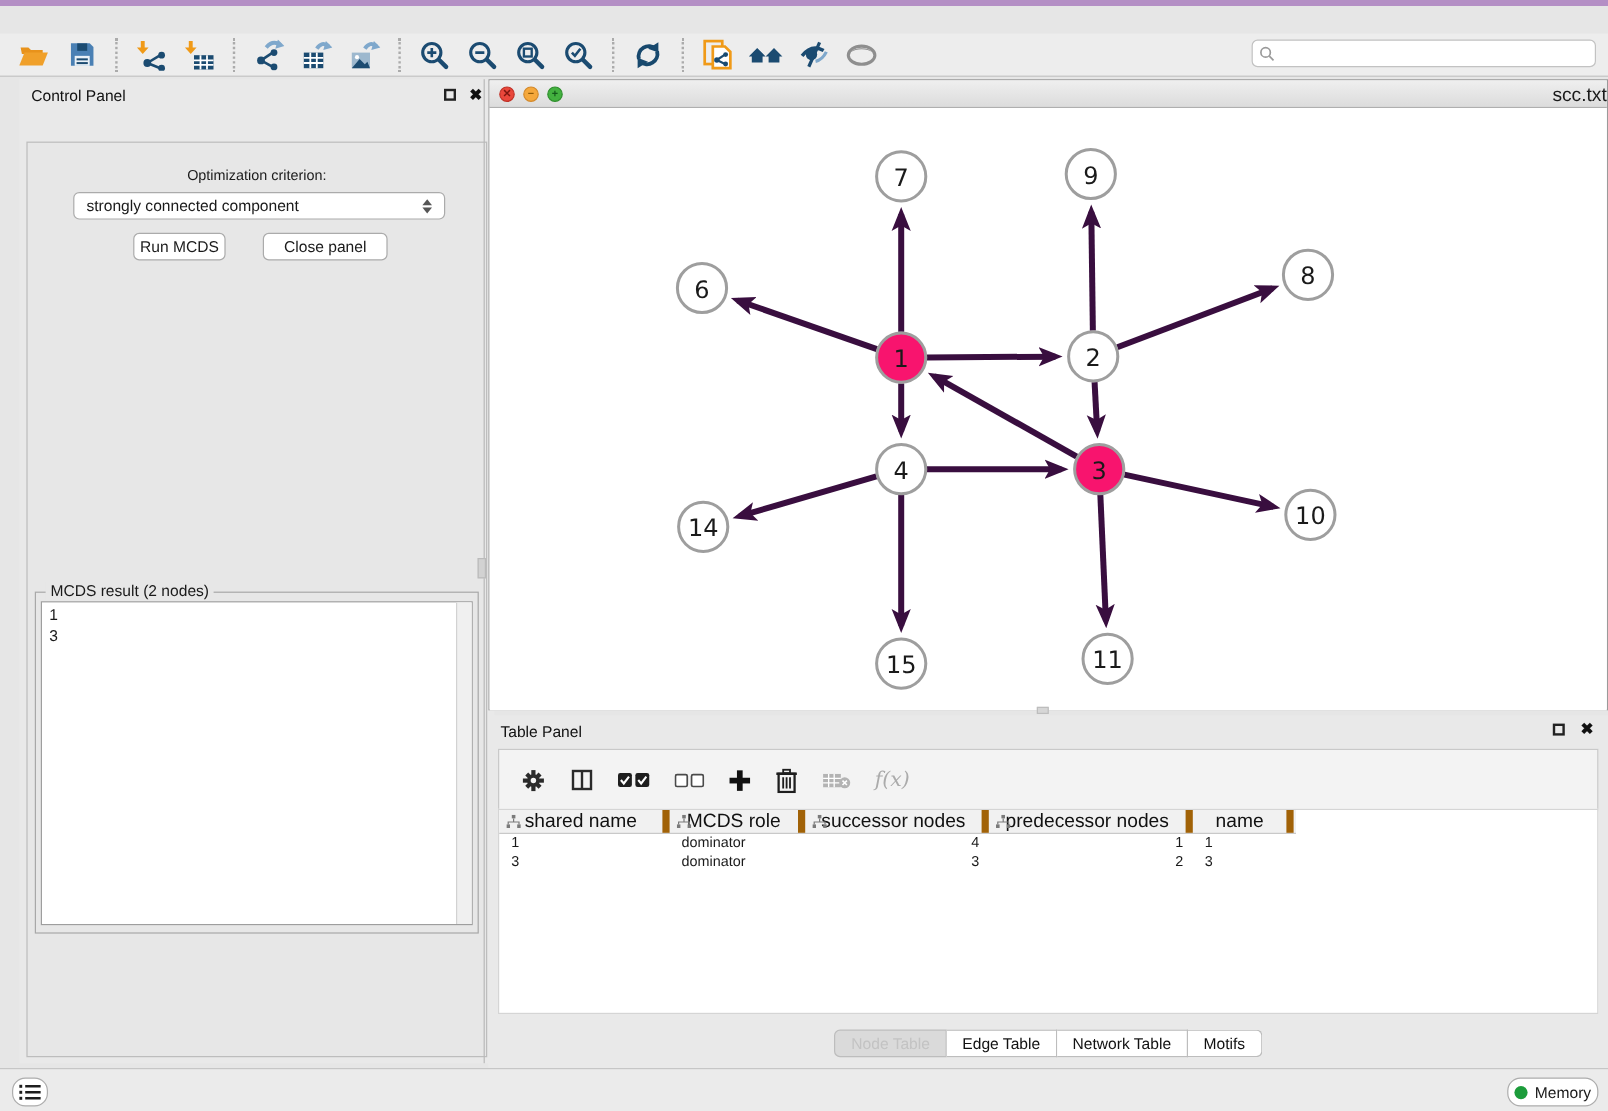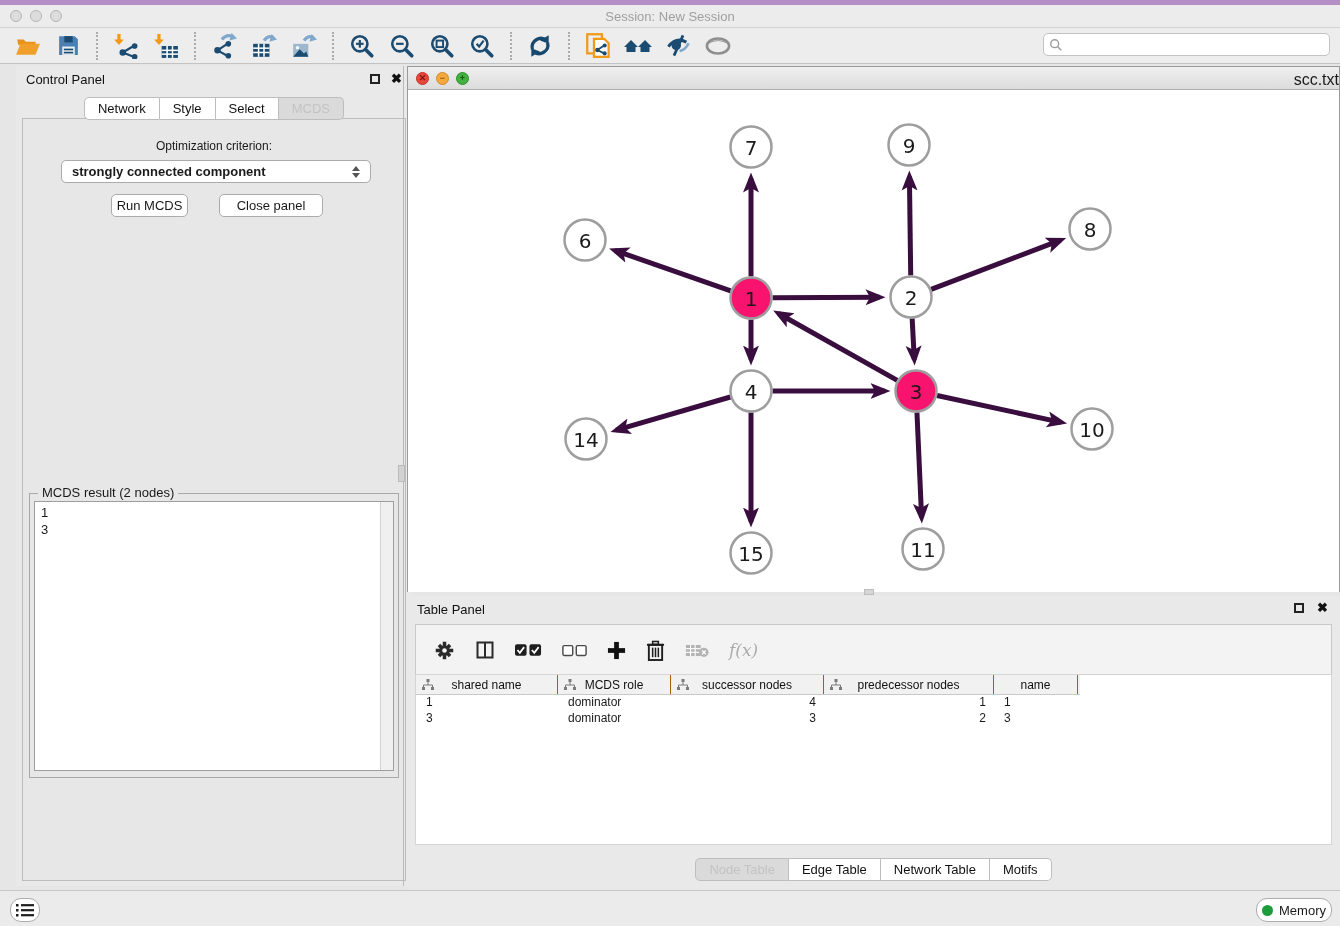--- a/index.html
+++ b/index.html
@@ -33,21 +33,21 @@
   .control-panel{ position:absolute; left:16px; top:66px; width:396px; height:820px; background:#E9E9E9; }
   .panel-head{ position:relative; height:28px; }
   .panel-head .ph-title{ position:absolute; left:10px; top:6px; font-size:13px; color:#111; }
   .float-ic{ position:absolute; top:8px; width:10px; height:10px; border:2px solid #222; }
   .close-ic{ position:absolute; top:5px; font-size:13px; font-weight:bold; color:#111; }
   .cp-tabs{ position:absolute; left:0; top:31px; width:100%; display:flex; justify-content:center; z-index:2; }
   .cp-content{ position:absolute; left:6px; top:52px; width:384px; height:763px;
     background:#E7E7E7; border:1px solid #BDBDBD; }
   .opt-label{ position:absolute; left:0; top:20px; width:100%; text-align:center; font-size:12px; }
   .dropdown{ position:absolute; left:38px; top:41px; width:310px; height:23px; background:#fff;
-    border:1px solid #ABABAB; border-radius:5px; display:flex; align-items:center; padding:0 10px; font-size:13px;font-weight:bold; }
+    border:1px solid #ABABAB; border-radius:5px; display:flex; align-items:center; padding:0 10px; font-size:13px; }
   .dd-stepper{ margin-left:auto; display:flex; flex-direction:column; gap:2px; align-items:center; }
   .dd-stepper i{ display:block; width:0; height:0; border-left:4px solid transparent; border-right:4px solid transparent; }
   .dd-up{ border-bottom:5px solid #555; } .dd-down{ border-top:5px solid #555; }
   .btn{ position:absolute; height:23px; background:#fff; border:1px solid #ABABAB; border-radius:5px;
     font-size:13px; display:flex; align-items:center; justify-content:center; cursor:default; }
   .fieldset-box{ position:absolute; left:6px; top:374px; width:370px; height:285px;
     border:1px solid #A8A8A8; }
   .fs-legend{ position:absolute; left:8px; top:-9px; background:#E7E7E7; padding:0 4px; font-size:13px; }
   .fs-inner{ position:absolute; left:4px; top:7px; right:4px; bottom:6px; background:#fff;
     border:1px solid #9E9E9E; font-size:13px; line-height:17px; padding:2px 6px; }
@@ -70,49 +70,41 @@
   .nl-grn{ background:#43B13F; border:1px solid #2F8F2D; color:#14591B; }
   .net-canvas{ position:relative; width:931px; height:502px; background:#fff; }
   
   .table-panel{ position:absolute; left:407px; top:596px; width:933px; height:294px; background:#E9E9E9; }
   .tp-toolbar{ position:absolute; left:8px; right:8px; top:28px; height:52px; background:#F3F3F3;
     border:1px solid #C9C9C9; display:flex; align-items:center; gap:20px; padding-left:18px; }
   .tp-ic{ display:flex; align-items:center; justify-content:center; }
   .fx{ font-family:"DejaVu Serif",serif; font-style:italic; font-size:17px; color:#ABABAB; }
   .tbl-wrap{ position:absolute; left:8px; right:8px; top:78px; height:171px; background:#fff; border:1px solid #D5D5D5; }
   .tbl-header{ display:flex; height:20px; background:#F1F1F1; border-bottom:1px solid #C9C9C9; width:664px; }
-  .th-cell{ position:relative; border-right:1px solid #a16207; display:flex; align-items:center;
-    justify-content:center; font-size:12px; color:#111;text-align:right; }
+  .th-cell{ position:relative; border-right:6px solid #a16207; display:flex; align-items:center;
+    justify-content:center; font-size:16px; color:#111;text-align:right; }
   .th-cell svg{ position:absolute; left:6px; }
   .tbl-row{ display:flex; height:16px; font-size:12px; }
   .td{ overflow:hidden; white-space:nowrap; }
   .c0{ width:142px; } .c1{ width:113px; } .c2{ width:153px; } .c3{ width:170px; } .c4{ width:84px; }
   .al{ text-align:left; padding-left:10px; } .ar{ text-align:right; padding-right:8px; }
   .tp-tabs{ position:absolute; bottom:9px; width:100%; display:flex; justify-content:center; }
   
   .statusbar{ position:absolute; left:0; top:890px; width:1340px; height:36px; background:#EBEBEB; border-top:1px solid #C6C6C6; }
   .sb-btn{ position:absolute; background:#fff; border:1px solid #ADADAD; border-radius:11px;
     display:flex; align-items:center; justify-content:center; gap:6px; font-size:13px; }
   .mem-dot{ width:11px; height:11px; border-radius:50%; background:#1C9C3B; }
 </style>
 </head>
 <body>
 
 <div class="screen">
 
   <div class="top-strip"></div>
 
-  <div class="titlebar">
-    <div class="lights">
-      <span class="light"></span>
-      <span class="light"></span>
-      <span class="light"></span>
-    </div>
-    <div class="win-title">Session: New Session</div>
-  </div>
 
   <div class="toolbar">
     <div class="tbi">
       <svg width="26" height="26" viewBox="0 0 24 24">
         <path d="M2 6 h6 l2 2 h9 v3 H3 z" fill="#E8921B"></path>
           <path d="M1 20 L5 10 H23 L19 20 Z" fill="#F0A02A"></path>
       </svg>
     </div>
     <div class="tbi">
       <svg width="25" height="25" viewBox="0 0 24 24">
@@ -270,26 +262,20 @@
       </svg>
       <input type="text" placeholder="" style="">
     </div>
   </div>
 
   <div class="control-panel">
     <div class="panel-head">
       <span class="ph-title">Control Panel</span>
       <span class="float-ic" style="right:32px;"></span>
       <span class="close-ic" style="right:10px;">✖</span>
-    </div>
-    <div class="cp-tabs seg">
-      <div class="tab">Network</div>
-      <div class="tab">Style</div>
-      <div class="tab">Select</div>
-      <div class="tab selected">MCDS</div>
     </div>
     <div class="cp-content">
       <div class="opt-label">Optimization criterion:</div>
       <div class="dropdown">
         <span>strongly connected component</span>
         <span class="dd-stepper">
             <i class="dd-up"></i>
             <i class="dd-down"></i>
           </span>
       </div>

